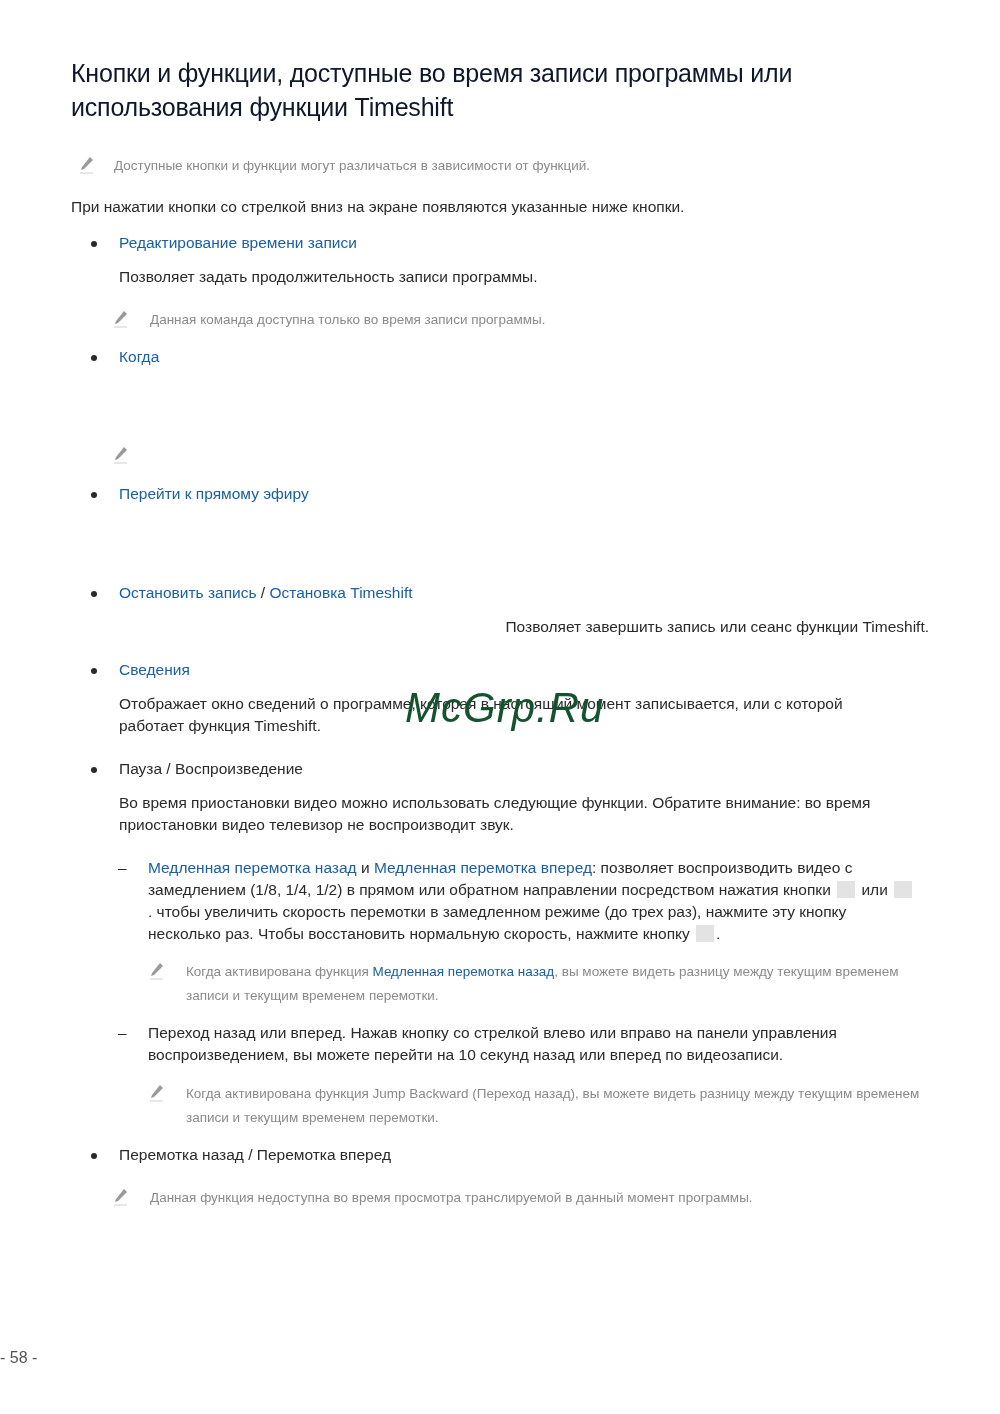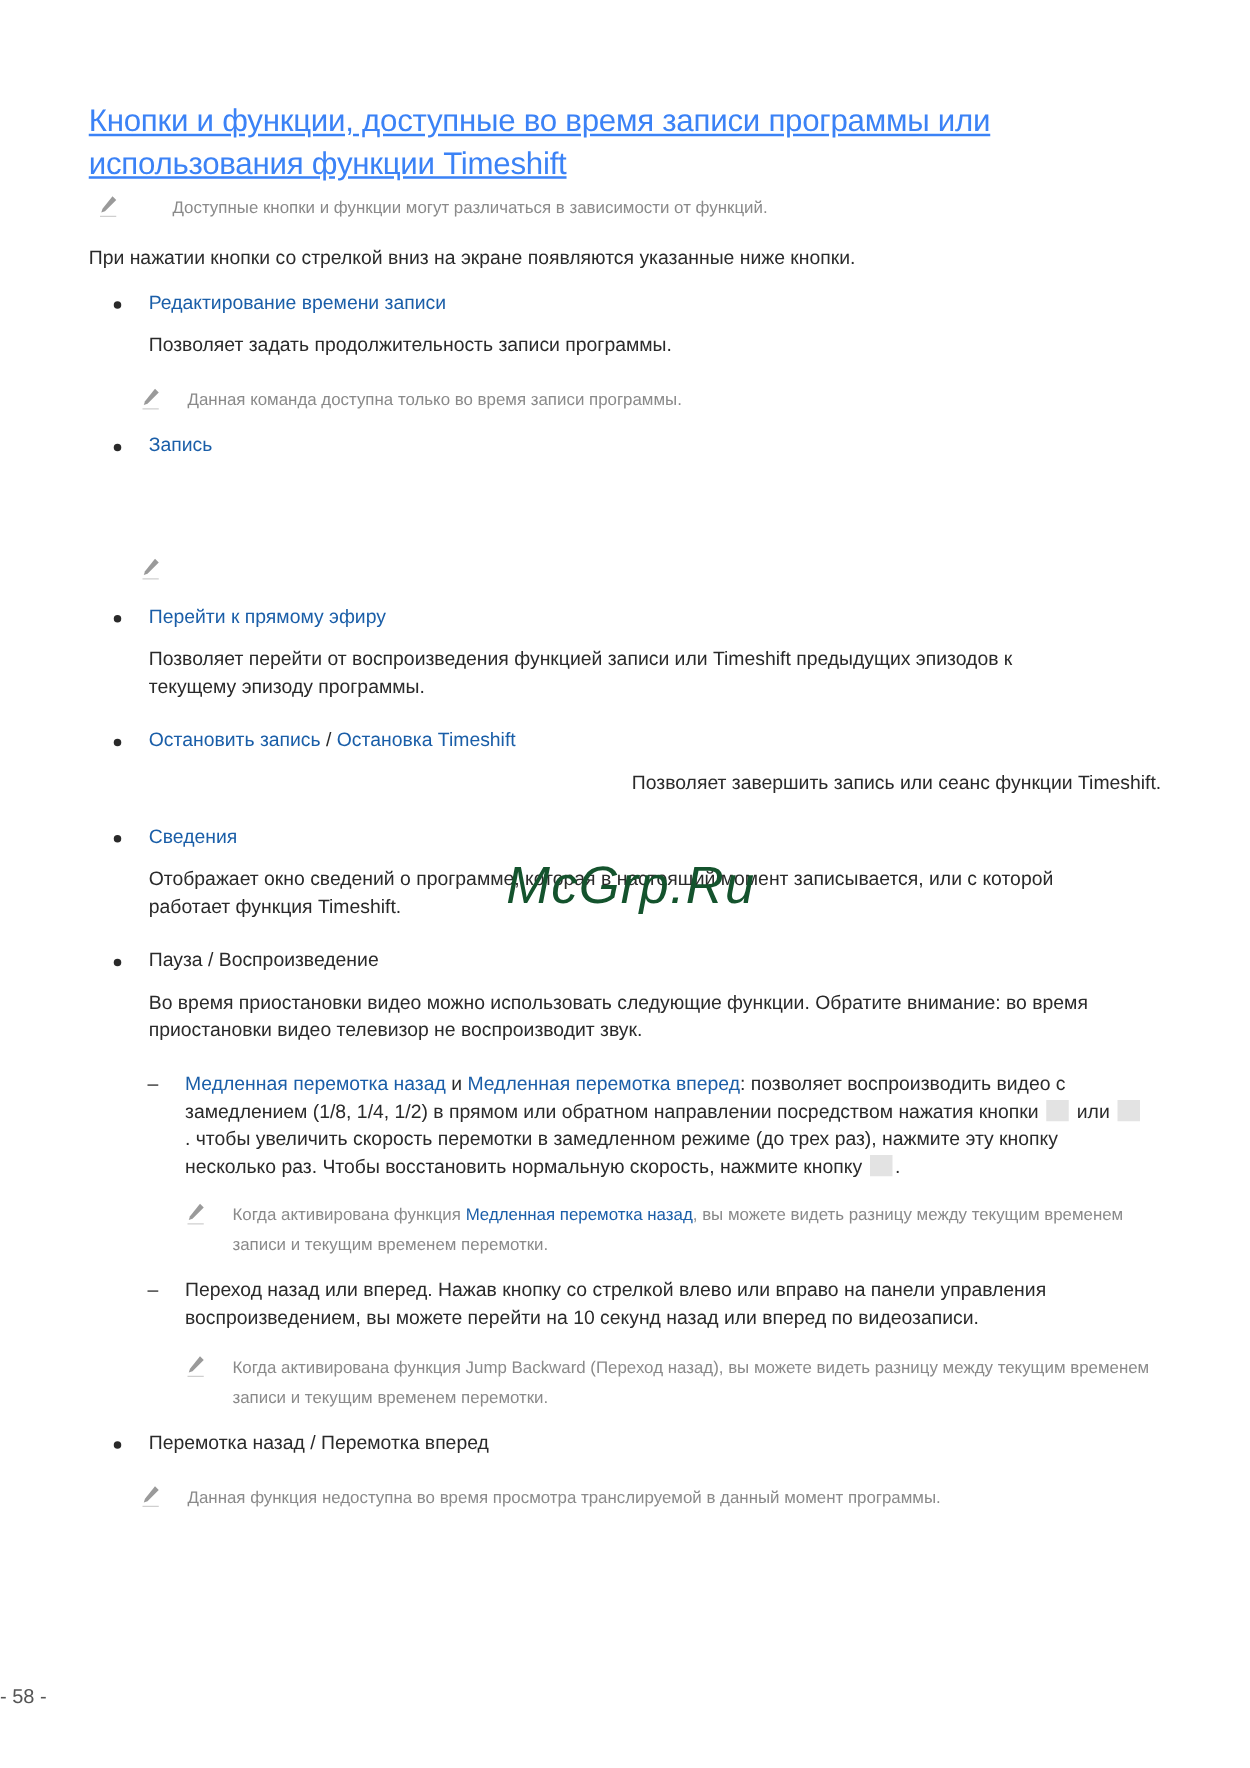--- a/index.html
+++ b/index.html
@@ -3,23 +3,23 @@
 <meta charset="utf-8">
 <style>
   html, body { margin: 0; padding: 0; background: #ffffff; }
   body {
     width: 1000px; height: 1414px; position: relative; overflow: hidden;
     font-family: "Liberation Sans", "DejaVu Sans", sans-serif;
     color: #2a2a2a;
   }
   .page { position: absolute; left: 0; top: 0; width: 1000px; height: 1414px; }
   .title {
-    position: absolute; left: 71px; top: 80px; width: 860px;
-    font-size: 25px; line-height: 34px; color: #3b82f6; font-weight: normal;
-    margin: 0; letter-spacing: -0.2px; text-decoration: underline;
+    position: absolute; left: 71px; top: 56px; width: 860px;
+    font-size: 25px; line-height: 34px; color: #0f172a; font-weight: normal;
+    margin: 0; letter-spacing: -0.2px;
   }
   .note {
     position: absolute; font-size: 13.5px; line-height: 24px; color: #8a8a8a;
   }
   .pencil {
     position: absolute; width: 16px; height: 18px;
   }
   .intro {
     position: absolute; left: 71px; top: 196px; font-size: 15.5px; line-height: 22px; color: #2a2a2a;
   }
@@ -53,43 +53,42 @@
 <body>
 
 <div class="page">
 
   <h1 class="title">Кнопки и функции, доступные во время записи программы или использования функции Timeshift</h1>
 
   <svg class="pencil" style="left:79px; top:156px;" viewBox="0 0 16 18">
     <path d="M11 1 L14 4 L5 13 L2 14 L3 11 Z" fill="#9a9a9a"></path>
       <line x1="1" y1="17" x2="14" y2="17" stroke="#cfcfcf" stroke-width="1"></line>
   </svg>
-  <div class="note" style="left:114px; top:154px;margin-left:24px;">Доступные кнопки и функции могут различаться в зависимости от функций.</div>
+  <div class="note" style="left:114px; top:154px;">Доступные кнопки и функции могут различаться в зависимости от функций.</div>
 
   <div class="intro">При нажатии кнопки со стрелкой вниз на экране появляются указанные ниже кнопки.</div>
 
   <div class="bullet" style="top:241px;"></div>
   <div class="heading blue" style="top:232px;">Редактирование времени записи</div>
   <div class="para" style="top:266px;">Позволяет задать продолжительность записи программы.</div>
   <svg class="pencil" style="left:113px; top:310px;" viewBox="0 0 16 18">
     <path d="M11 1 L14 4 L5 13 L2 14 L3 11 Z" fill="#9a9a9a"></path>
       <line x1="1" y1="17" x2="14" y2="17" stroke="#cfcfcf" stroke-width="1"></line>
   </svg>
   <div class="note" style="left:150px; top:308px;">Данная команда доступна только во время записи программы.</div>
 
   <div class="bullet" style="top:355px;"></div>
-  <div class="heading blue" style="top:346px;">Запись</div>
+  <div class="heading blue" style="top:346px;">Когда</div>
   <svg class="pencil" style="left:113px; top:446px;" viewBox="0 0 16 18">
     <path d="M11 1 L14 4 L5 13 L2 14 L3 11 Z" fill="#9a9a9a"></path>
       <line x1="1" y1="17" x2="14" y2="17" stroke="#cfcfcf" stroke-width="1"></line>
   </svg>
 
   <div class="bullet" style="top:492px;"></div>
   <div class="heading blue" style="top:483px;">Перейти к прямому эфиру</div>
-  <div class="para" style="top:517px; width:760px;">Позволяет перейти от воспроизведения функцией записи или Timeshift предыдущих эпизодов к текущему эпизоду программы.</div>
 
   <div class="bullet" style="top:591px;"></div>
   <div class="heading" style="top:582px;">
     <span class="blue">Остановить запись</span><span class="dark"> / </span><span class="blue">Остановка Timeshift</span>
   </div>
   <div class="para" style="top:616px;text-align:right;">Позволяет завершить запись или сеанс функции Timeshift.</div>
 
   <div class="bullet" style="top:668px;"></div>
   <div class="heading blue" style="top:659px;">Сведения</div>
   <div class="para" style="top:693px; width:790px;">Отображает окно сведений о программе, которая в настоящий момент записывается, или с которой работает функция Timeshift.</div>

